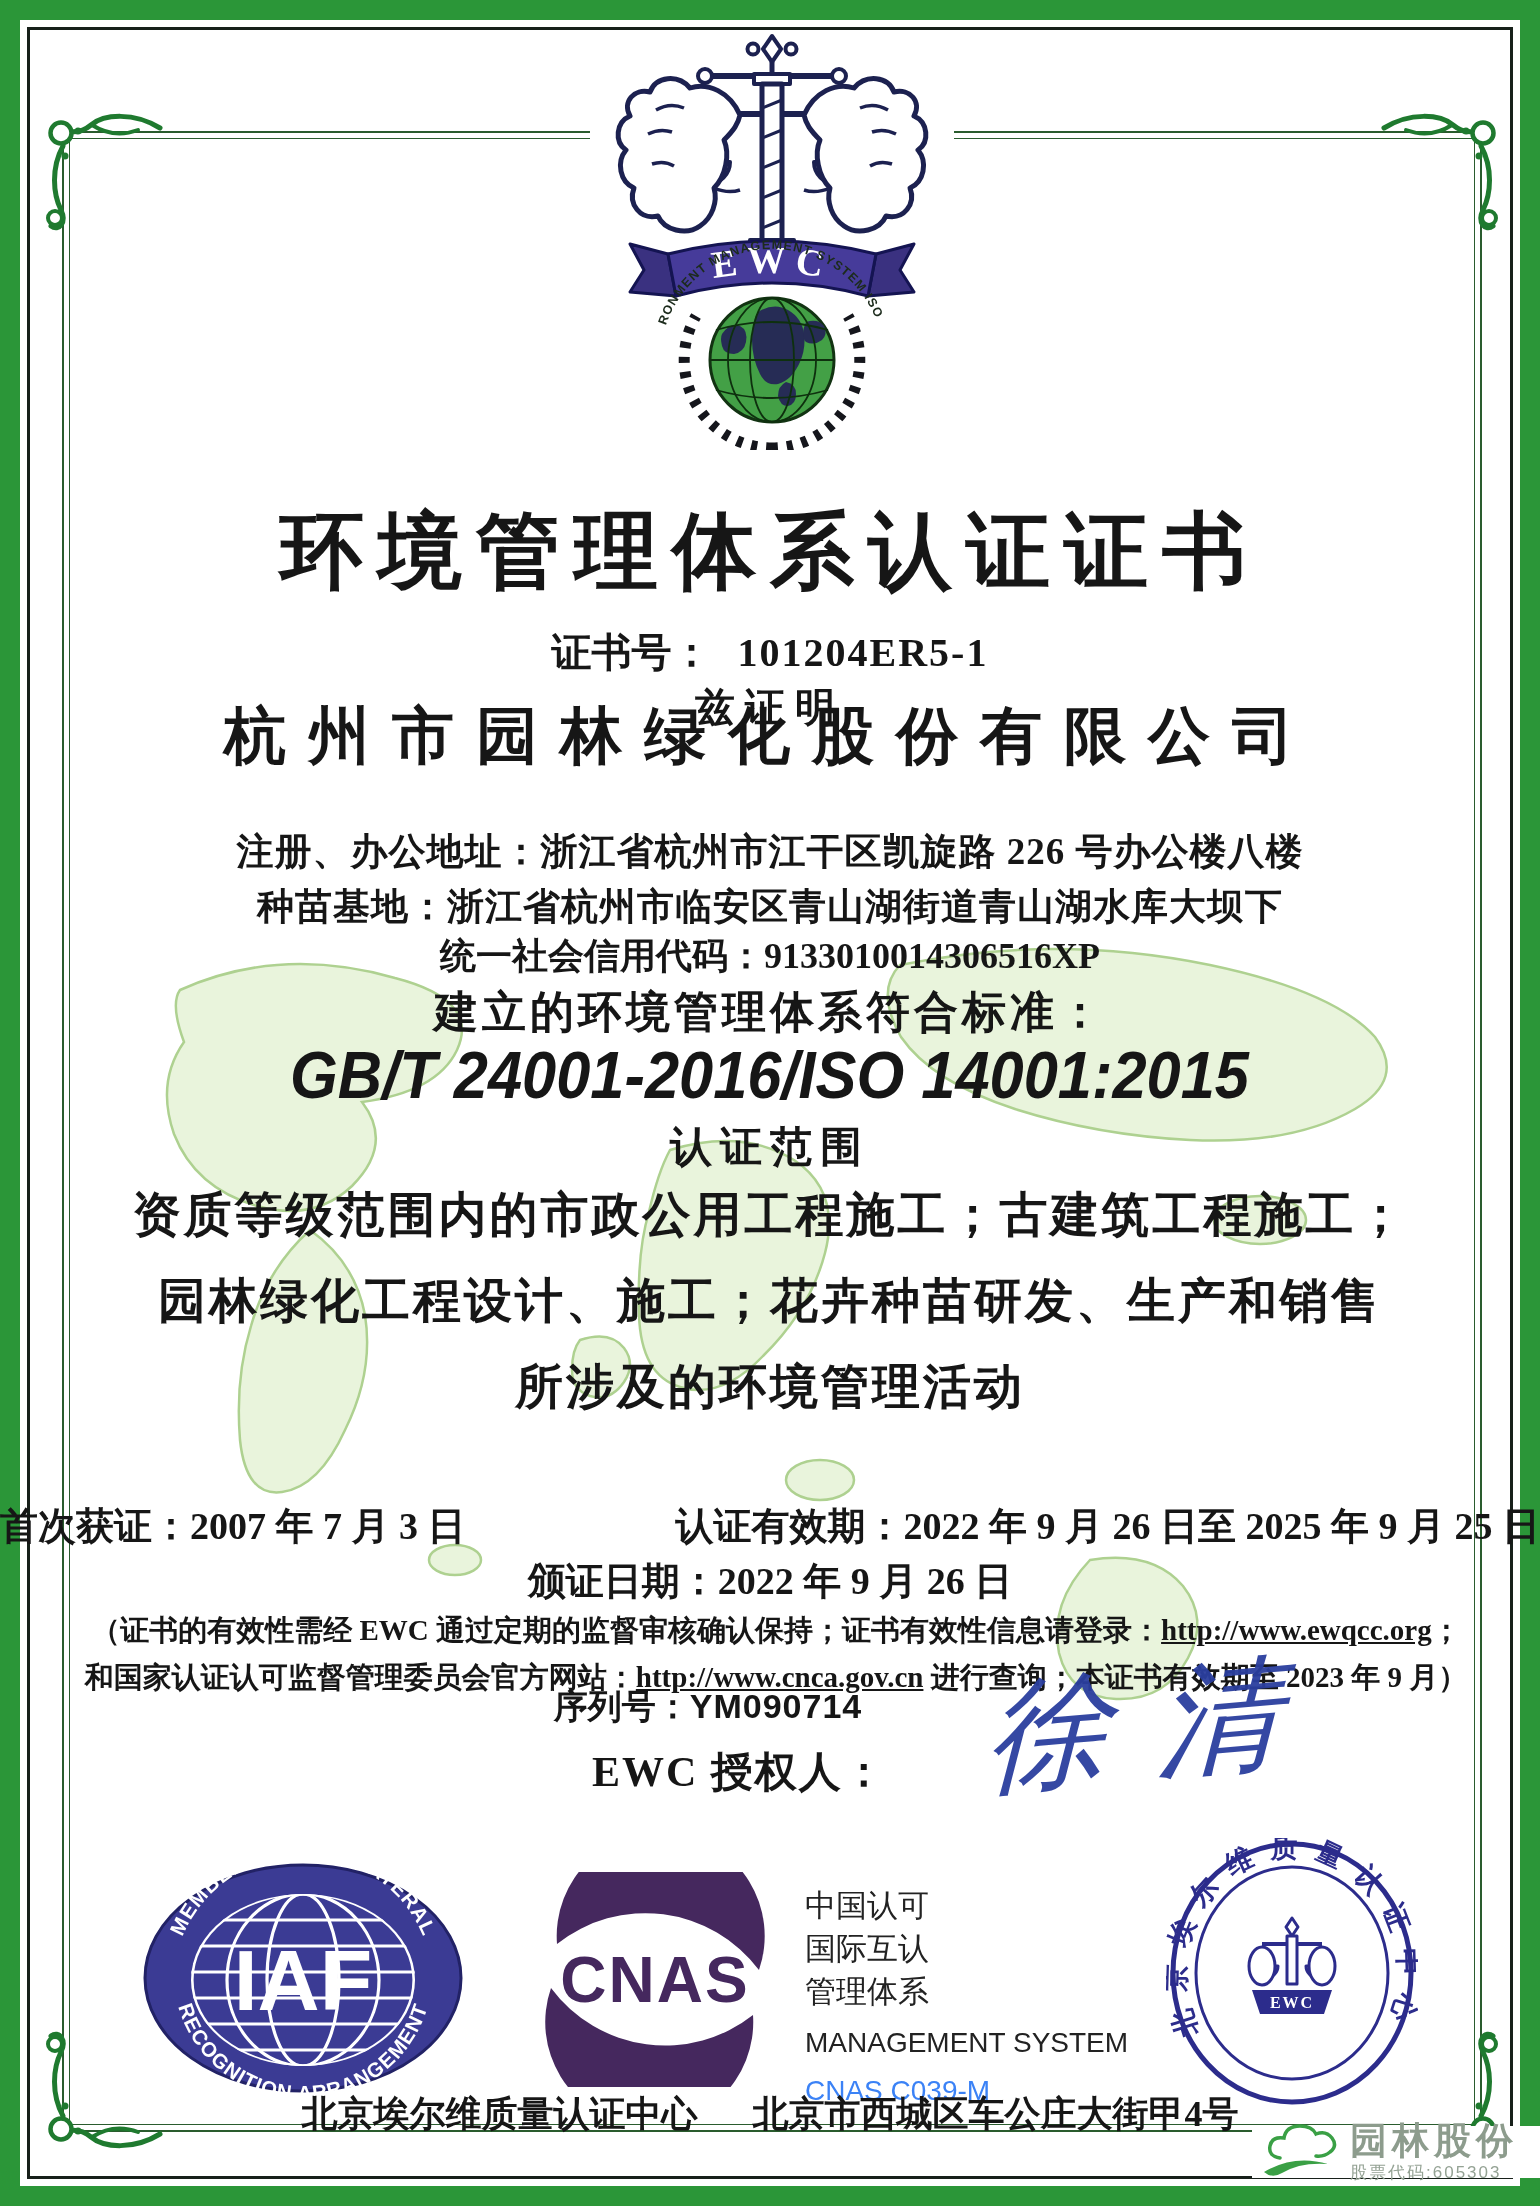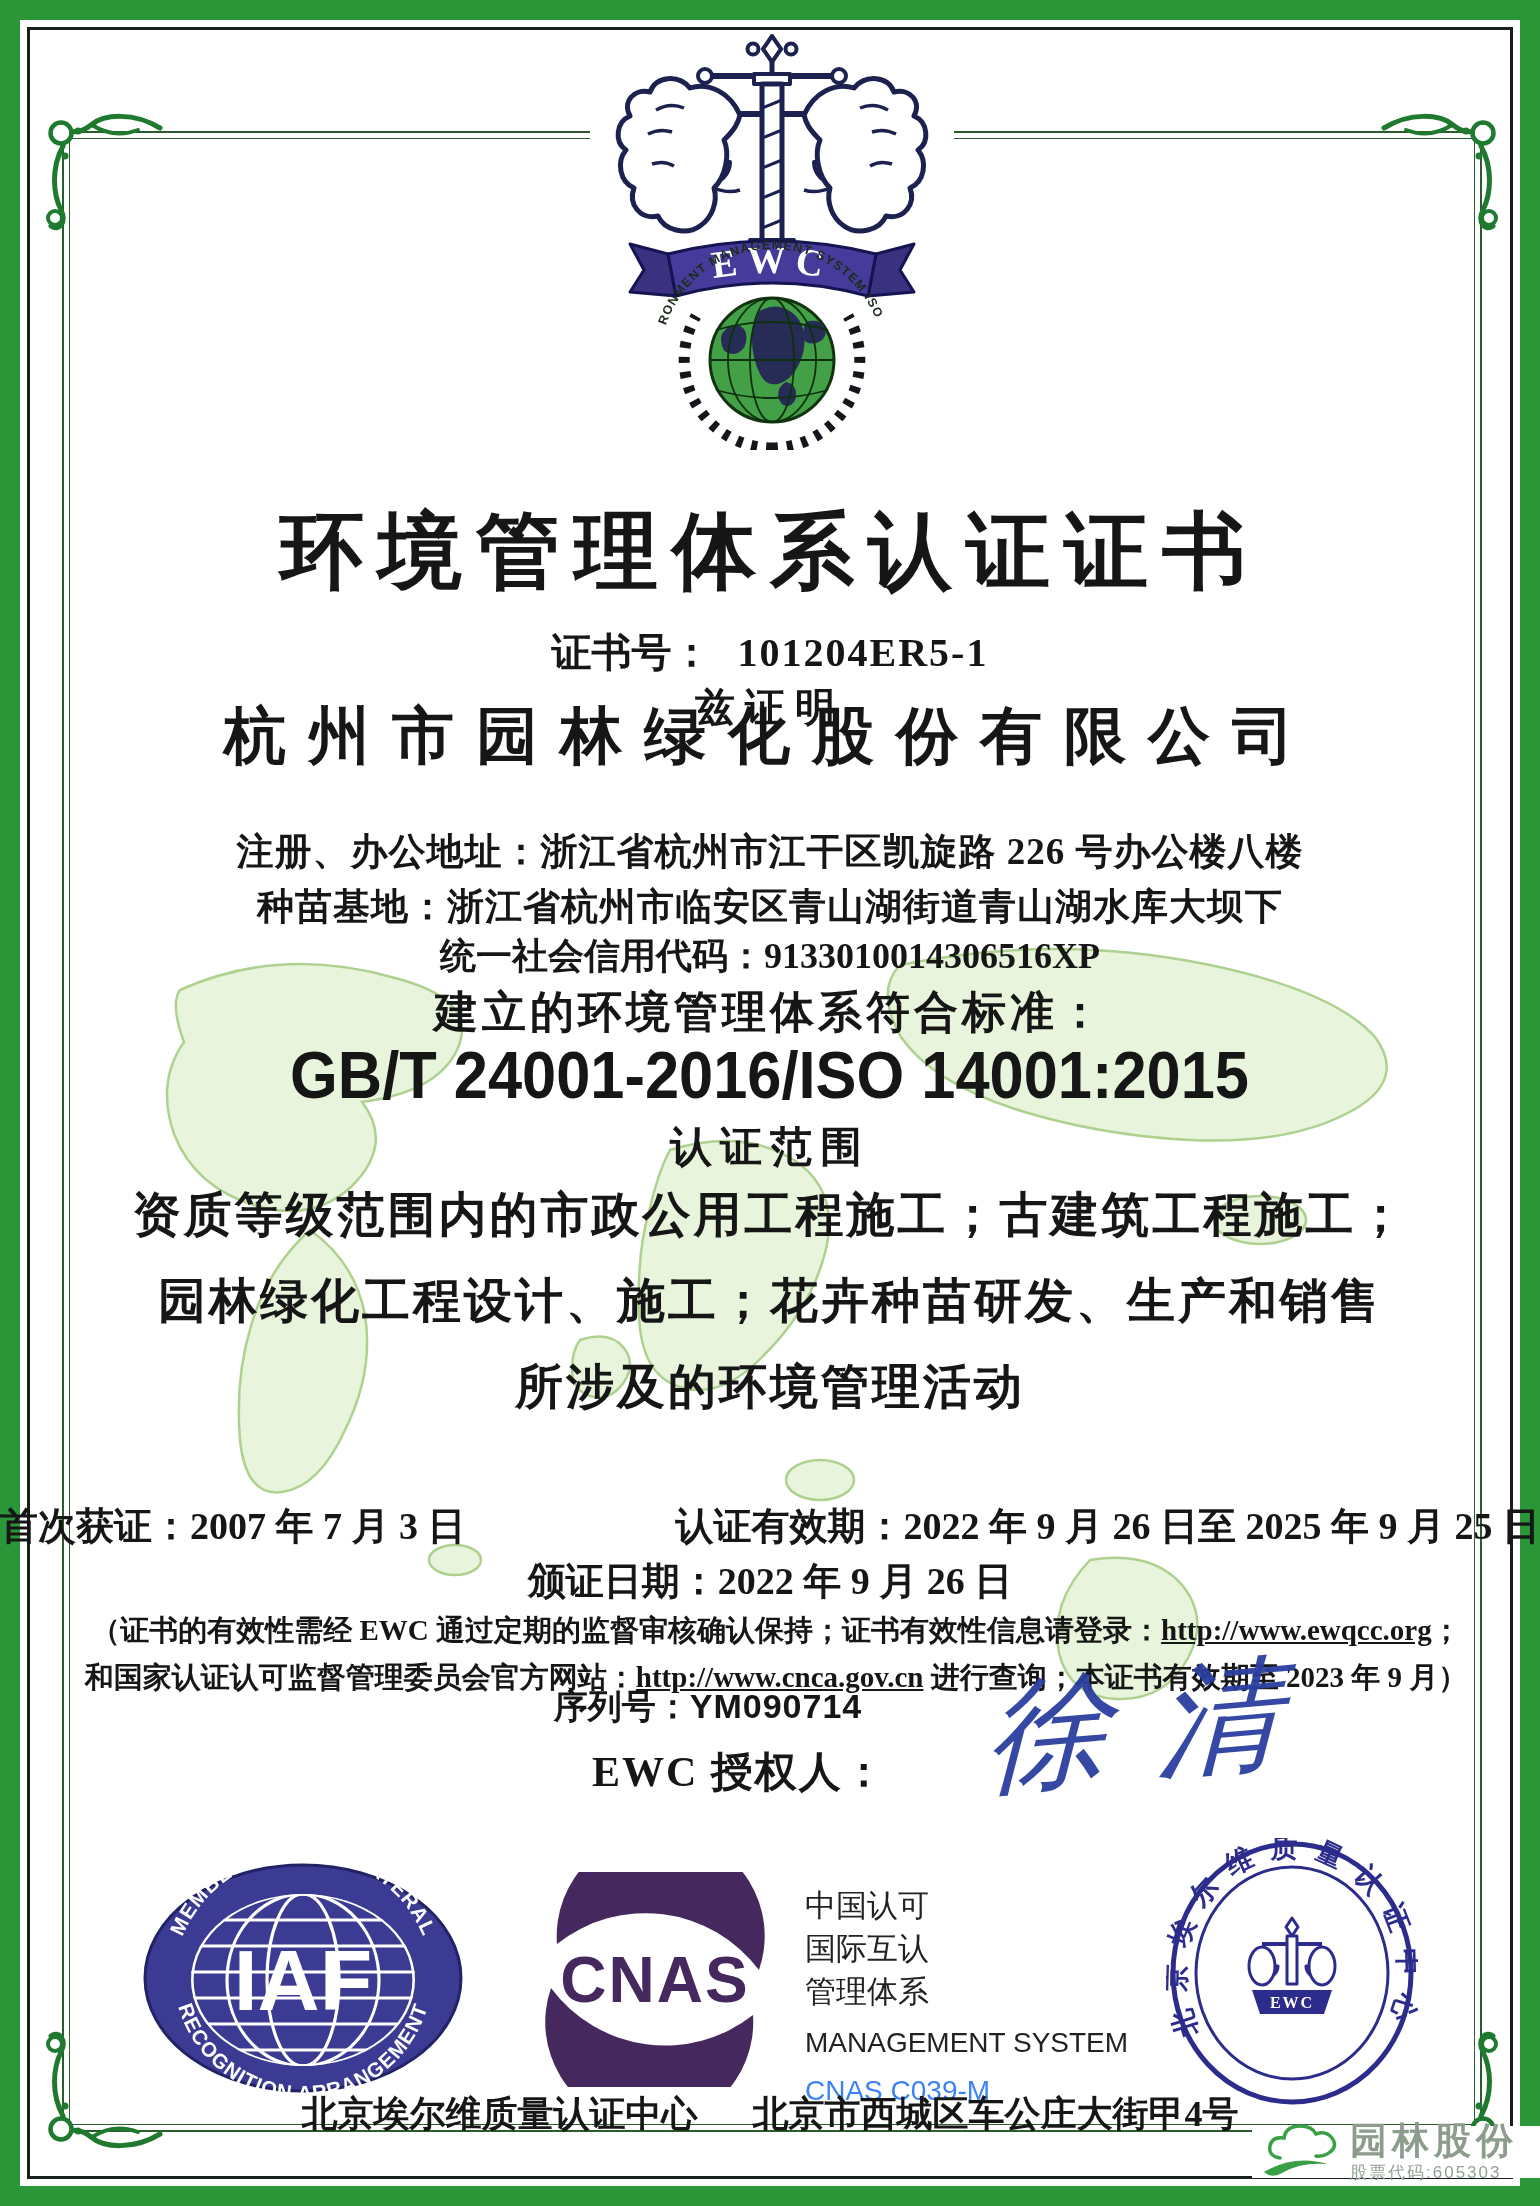--- a/index.html
+++ b/index.html
@@ -23,21 +23,21 @@
   .t{position:absolute;left:0;right:0;text-align:center;z-index:5;font-weight:bold;}
   .title{top:495px;font-size:84px;letter-spacing:14px;font-weight:bold;}
   .certrow{top:625px;font-size:40px;}
   .certrow .num{font-family:"Liberation Serif","DejaVu Serif",serif;letter-spacing:2px;margin-left:26px;}
   .hereby{top:680px;font-size:40px;letter-spacing:10px;}
   .company{top:694px;font-size:62px;letter-spacing:22px;}
   .addr{font-size:37px;letter-spacing:1px;}
   .addr1{top:827px;} .addr2{top:882px;}
   .credit{top:932px;font-size:36px;}
   .stdintro{top:983px;font-size:44px;letter-spacing:4px;}
-  .standard{top:1037px;font-size:66px;font-family:"Liberation Sans","DejaVu Sans",sans-serif;}
+  .standard{top:1037px;font-size:66px;font-family:"Liberation Sans","DejaVu Sans",sans-serif;font-style:italic;}
   .standard span{display:inline-block;transform:scaleX(.93);}
   .scopelabel{top:1119px;font-size:42px;letter-spacing:8px;}
   .scope{top:1172px;font-size:48px;line-height:86px;letter-spacing:3px;}
   .daterow{top:1501px;font-size:38px;display:flex;justify-content:space-between;gap:55px;}
   .issued{top:1556px;font-size:38px;}
   .note{font-size:29px;padding-left:12px;}
   .note1{top:1611px;} .note2{top:1658px;}
   .note .u{text-decoration:underline;}
   .serial{top:1684px;font-size:34px;transform:translateX(-62px);}
   .serial .v{font-family:"Liberation Sans","DejaVu Sans",sans-serif;letter-spacing:1px;}

